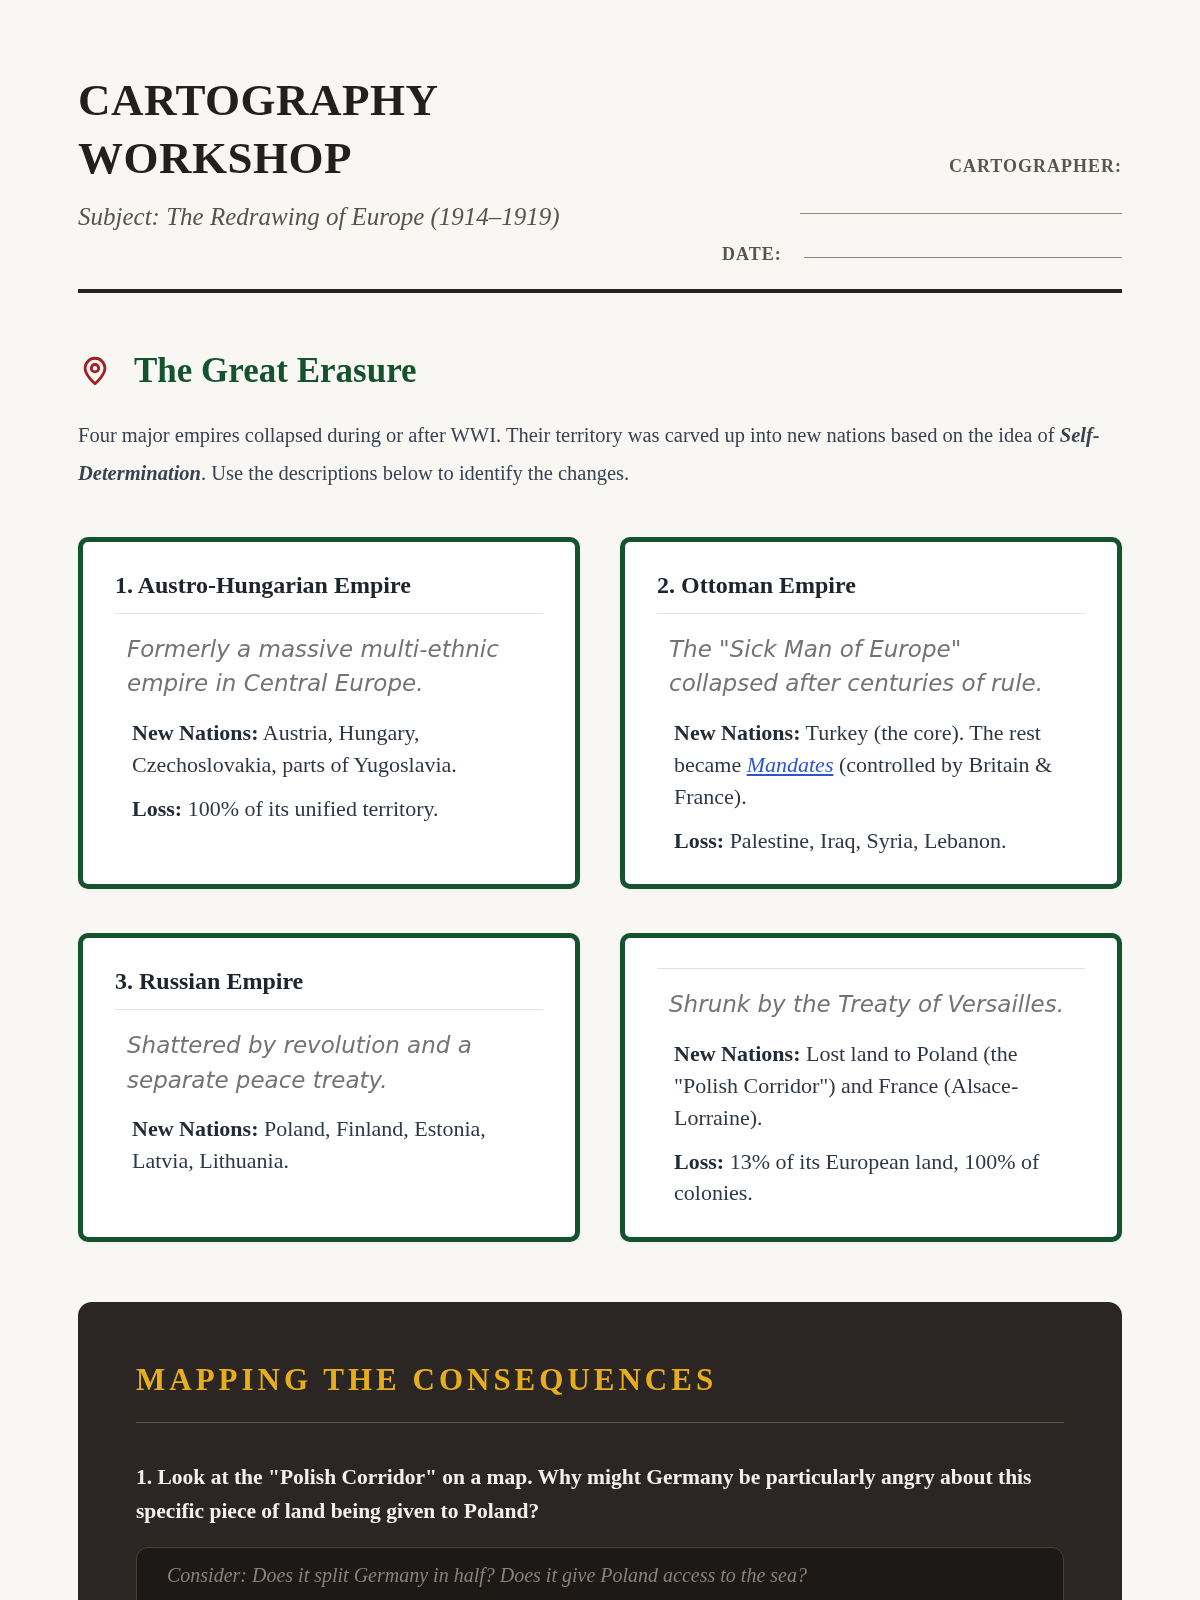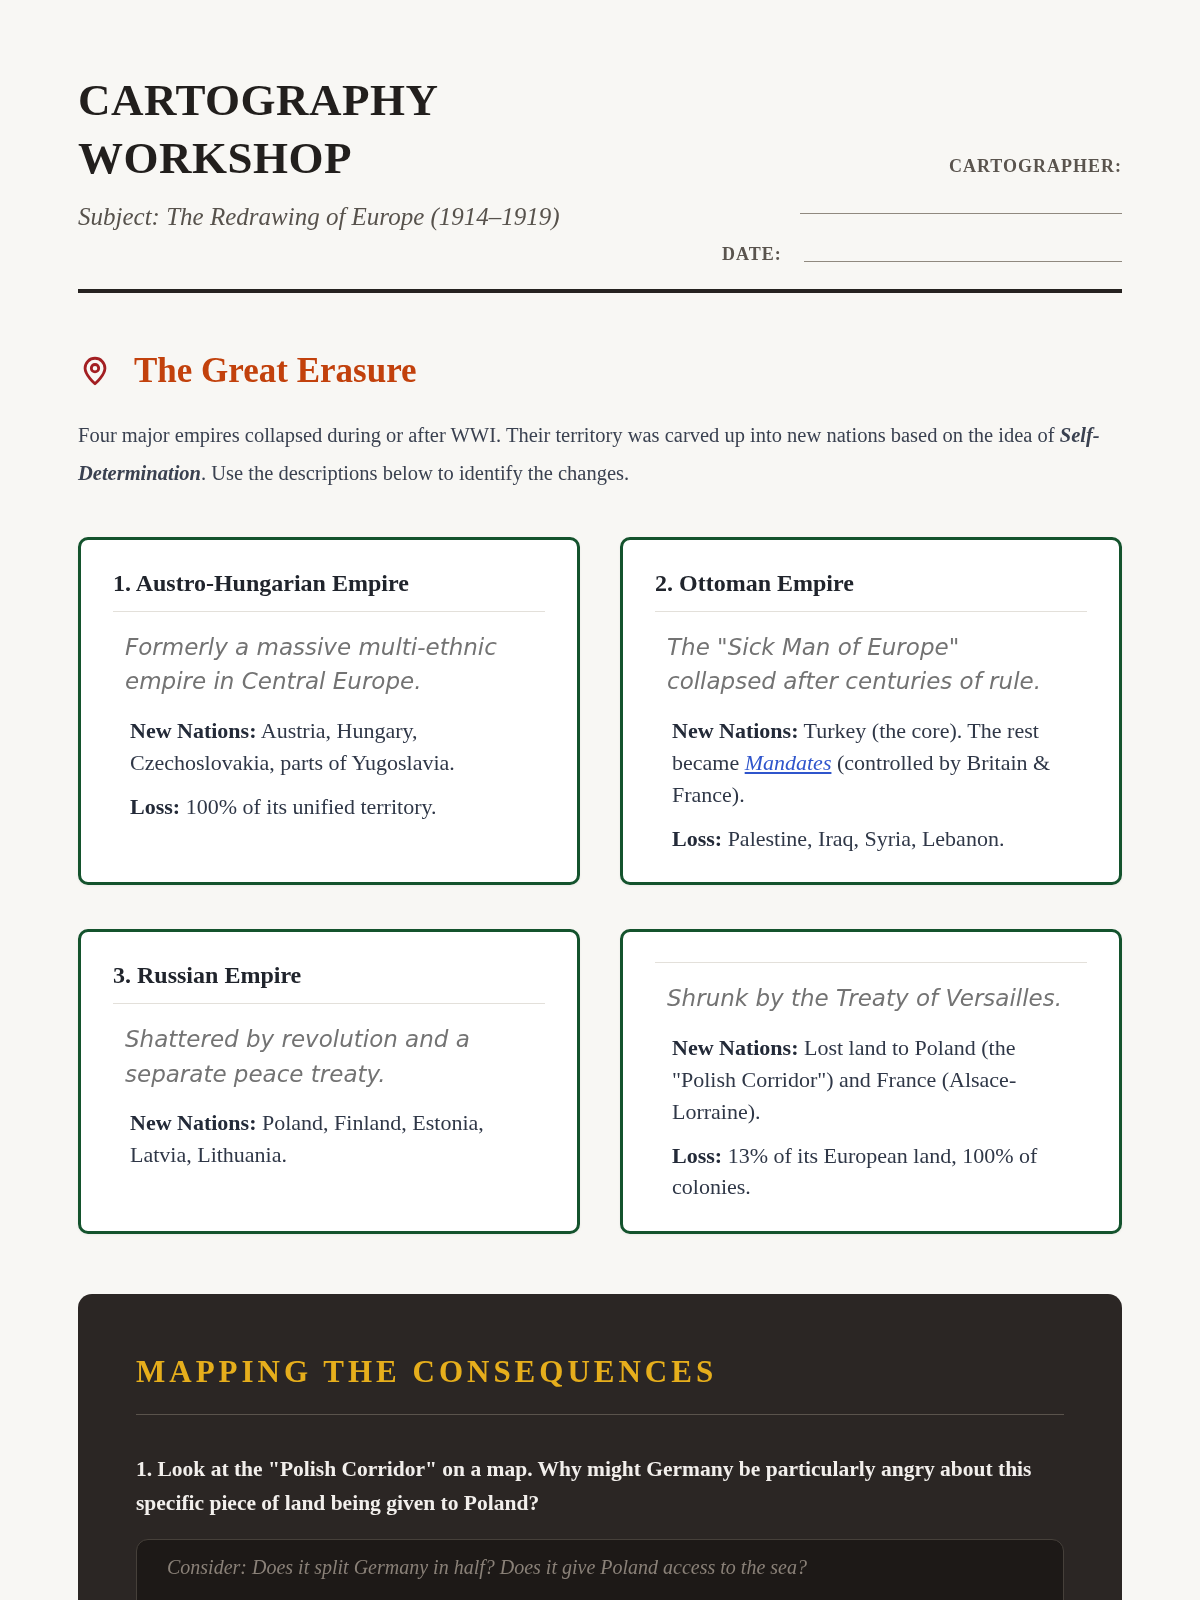--- a/index.html
+++ b/index.html
@@ -39,58 +39,58 @@
     letter-spacing: 1px;
     color: #5a544e;
     text-align: right;
   }
   .sig-line {
     border-bottom: 1px solid #90897f;
     height: 1px;
     margin-top: 36px;
     margin-left: 100px;
   }
-  .date-row { display: flex; align-items: center; margin-top: 30px; }
+  .date-row { display: flex; align-items: flex-start; margin-top: 30px; }
   .date-row .sig-label { flex: 0 0 auto; padding-left: 22px; }
   .date-row .line {
     flex: 1 1 auto;
     border-bottom: 1px solid #90897f;
     height: 14px;
     margin-left: 22px;
   }
   .header-rule {
     border: none;
     border-top: 4px solid #262220;
     margin: 24px 0 0;
   }
 
   
   .section-head { display: flex; align-items: center; gap: 22px; margin-top: 58px; }
   .pin-icon { width: 34px; height: 34px; flex: 0 0 auto; color: #a31f22; }
-  .section-title { margin: 0; font-size: 35px; font-weight: 700; color: #c2410c; }
+  .section-title { margin: 0; font-size: 35px; font-weight: 700; color: #14532d; }
 
   .intro {
     margin: 26px 0 0;
     font-size: 20.5px;
     line-height: 1.85;
     color: #3a4150;
   }
   .intro b { font-style: italic; }
 
   
   .cards {
     margin-top: 44px;
     display: grid;
     grid-template-columns: 1fr 1fr;
     column-gap: 40px;
     row-gap: 44px;
   }
   .card {
     background: #ffffff;
-    border: 3px solid #14532d;
+    border: 5px solid #14532d;
     border-radius: 10px;
     padding: 30px 32px 28px;
     box-shadow: 0 1px 3px rgba(0,0,0,0.05);
   }
   .card h3 { margin: 0 0 14px; font-size: 24px; font-weight: 700; color: #20242c; }
   .card .card-divider { border: none; border-top: 1px solid #e3e0da; margin: 0 0 18px; }
   .card .desc {
     margin: 0 12px 16px;
     font-family: "DejaVu Sans", sans-serif;
     font-style: italic;

